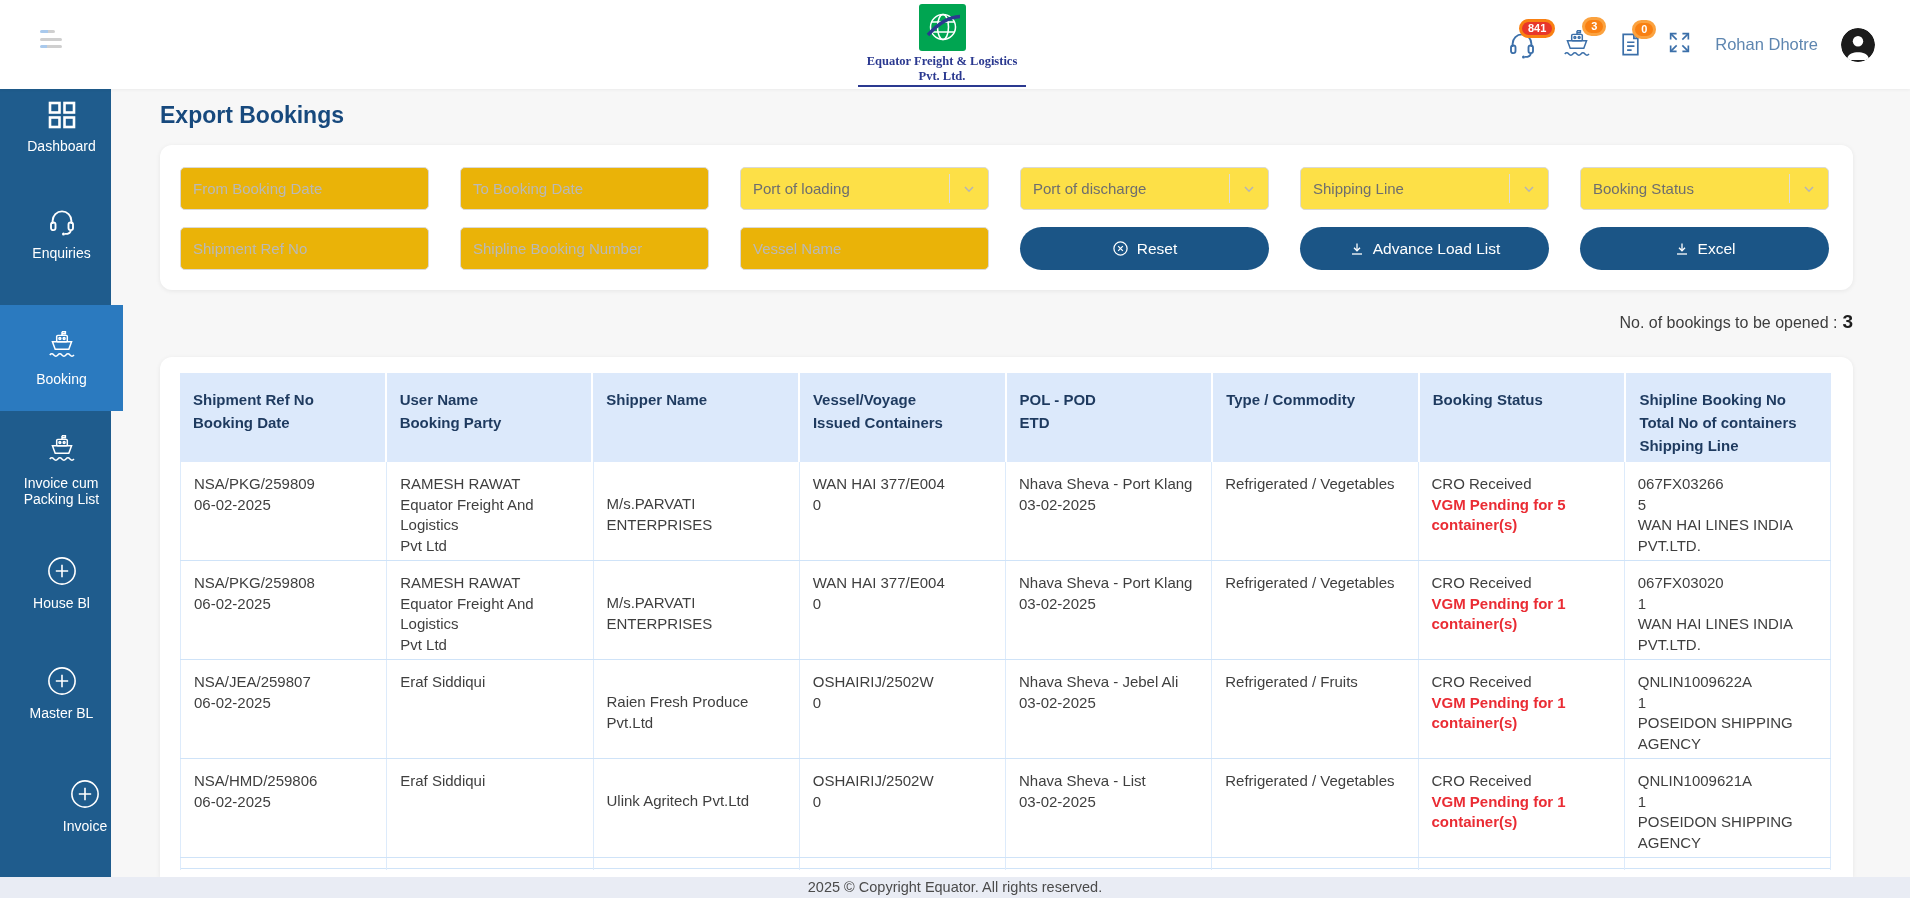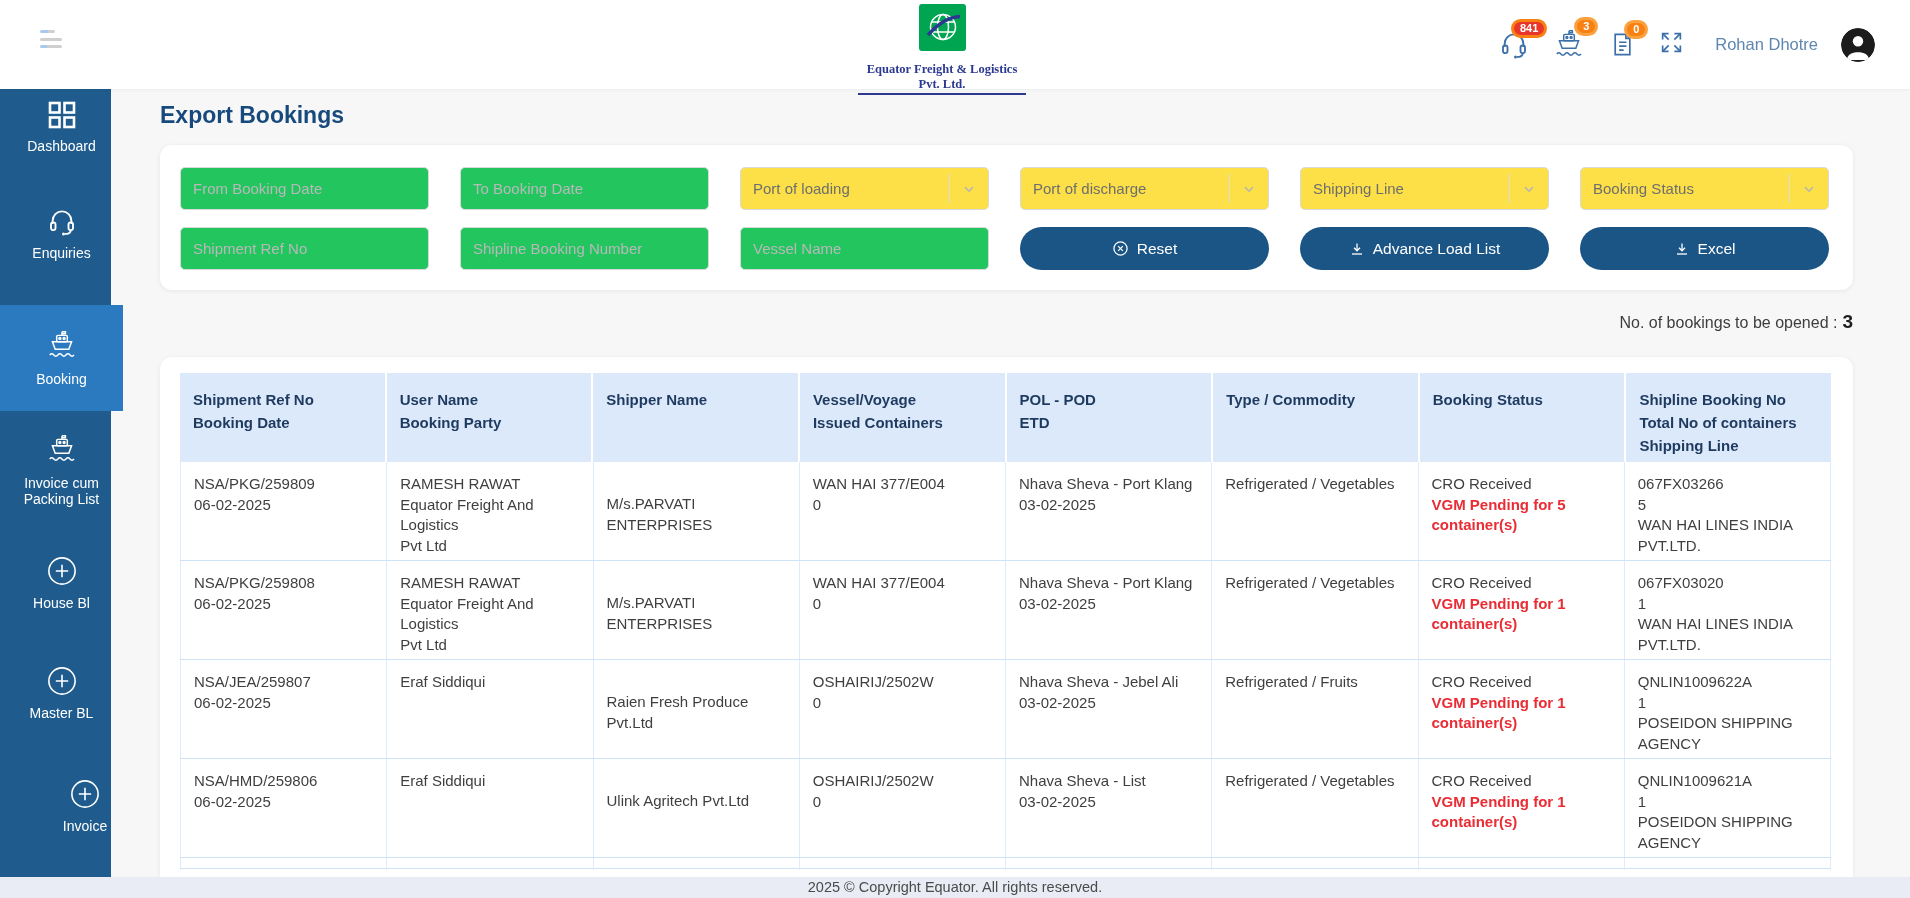--- a/index.html
+++ b/index.html
@@ -9,49 +9,49 @@
   
   .topbar { position:absolute; left:0; top:0; width:1910px; height:89px; background:#fff;
             box-shadow:0 1px 3px rgba(0,0,0,.05); z-index:5; }
   .hamb { position:absolute; left:40px; top:30px; cursor:pointer; }
   .hamb span { display:block; height:3px; border-radius:2px; margin-bottom:4.5px; }
   .hamb .l1 { width:15px; background:linear-gradient(90deg,#a9c9ec 0 55%,#cfcfcf 55%); }
   .hamb .l2 { width:22px; background:#cfcfcf; }
   .hamb .l3 { width:22px; background:linear-gradient(90deg,#a9c9ec 0 30%,#cfcfcf 30%); }
   .logo { position:absolute; left:858px; top:4px; width:168px; text-align:center; }
   .logo-mark { display:block; margin:0 auto; width:47px; height:47px; }
-  .logo-text { display:inline-block; margin-top:11px; font-family:"Liberation Serif", serif;
+  .logo-text { display:inline-block; margin-top:3px; font-family:"Liberation Serif", serif;
      font-weight:bold; font-size:12.5px; color:#2b3990; border-bottom:2px solid #2b3990; padding-bottom:1px; }
   .topbar-right { position:absolute; right:35px; top:0; height:89px; display:flex; align-items:center; gap:23px; }
   .nicon { position:relative; color:#3b6fa9; cursor:pointer; }
   .nicon svg { display:block; }
   .badge { position:absolute; top:-11px; right:-12px; background:#f98012; border:3px solid #fba23f;
      color:#fff; font-size:11px; font-weight:bold; line-height:13px; padding:0 6px; border-radius:10px;margin-left:48px; }
   .badge-red { background:#e8372a; border-color:#f98012; right:-18px; }
   .fs-icon { color:#3b6fa9; cursor:pointer; }
-  .user-name { font-size:16.5px; color:#5e86b0; margin-left:8px; cursor:pointer; }
+  .user-name { font-size:16.5px; color:#5e86b0; cursor:pointer; }
   .avatar { width:34px; height:34px; border-radius:50%; overflow:hidden; cursor:pointer; }
 
   
   .sidebar { position:absolute; left:0; top:89px; width:111px; height:788px; background:#1f5c8d; z-index:4; }
   .side-item { position:absolute; left:0; width:123px; display:flex; flex-direction:column;
-      align-items:center; justify-content:center; gap:8px; color:#fff; cursor:pointer; text-align:center; }
+      align-items:center; justify-content:center; gap:8px; color:#fff; cursor:pointer; }
   .side-item.active { background:#2b7abf;margin-top:8px; }
   .side-label { font-size:14px; line-height:16px; color:#fff; }
   .side-item .icn svg { display:block; }
 
   
   .main { position:absolute; left:111px; top:89px; width:1799px; height:788px; }
   .page-title { position:absolute; left:49px; top:13px; font-size:23px; font-weight:bold; color:#17497d; }
 
   .filter-card { position:absolute; left:49px; top:56px; width:1693px; height:145px; background:#fff;
       border-radius:12px; box-shadow:0 1px 5px rgba(0,0,0,.07); }
   .f-row { position:absolute; left:20px; display:flex; gap:31px; }
   .f-row1 { top:22px; } .f-row2 { top:82px; }
-  .f-input { width:249px; height:43px; border:1px solid #d9d9d9; border-radius:5px; background:#22c55e;
+  .f-input { width:249px; height:43px; border:1px solid #d9d9d9; border-radius:5px; background:#eab308;
       font-family:"Liberation Sans",sans-serif; font-size:15px; color:#444; padding:0 12px; outline:none; }
   .f-input::placeholder { color:#b9b9b9; }
   .f-select { width:249px; height:43px; border:1px solid #d9d9d9; border-radius:5px; background:#fde047;
       display:flex; align-items:center; cursor:pointer; }
   .f-select-text { flex:1; font-size:15px; color:#6e6e6e; padding-left:12px; }
   .f-select-sep { width:1px; height:29px; background:#dcdcdc; }
   .f-select .chev { color:#b5b5b5; padding:0 10px; display:flex; }
   .f-btn { width:249px; height:43px; border:none; border-radius:21.5px; background:#1b5586; color:#fff;
       font-family:"Liberation Sans",sans-serif; font-size:15.5px; cursor:pointer;
       display:flex; align-items:center; justify-content:center; gap:8px; }

